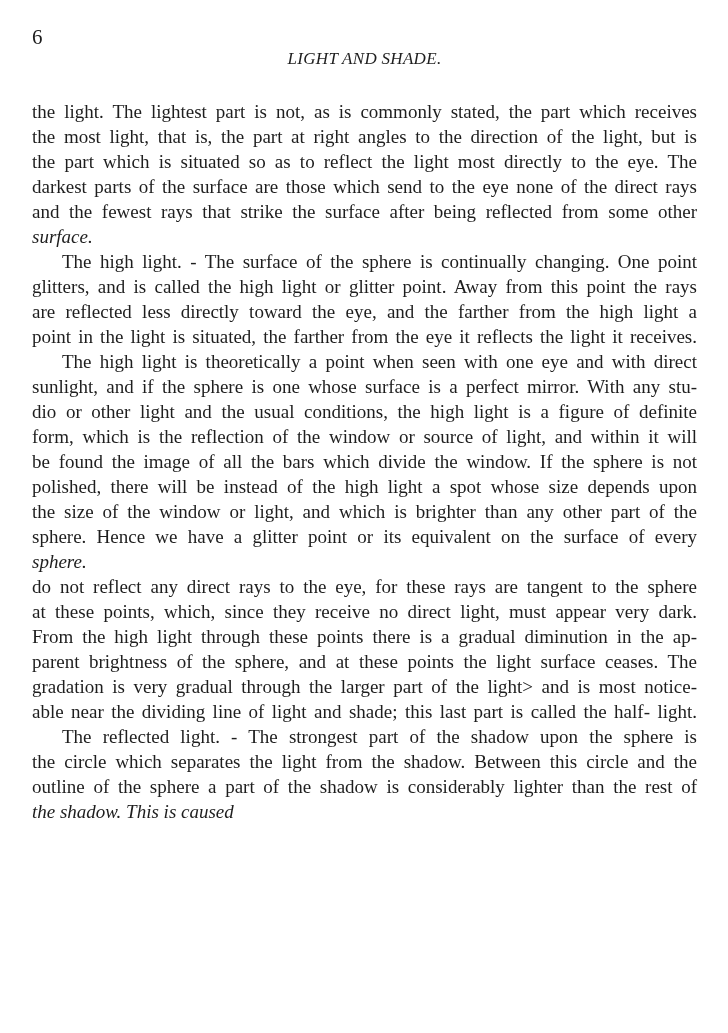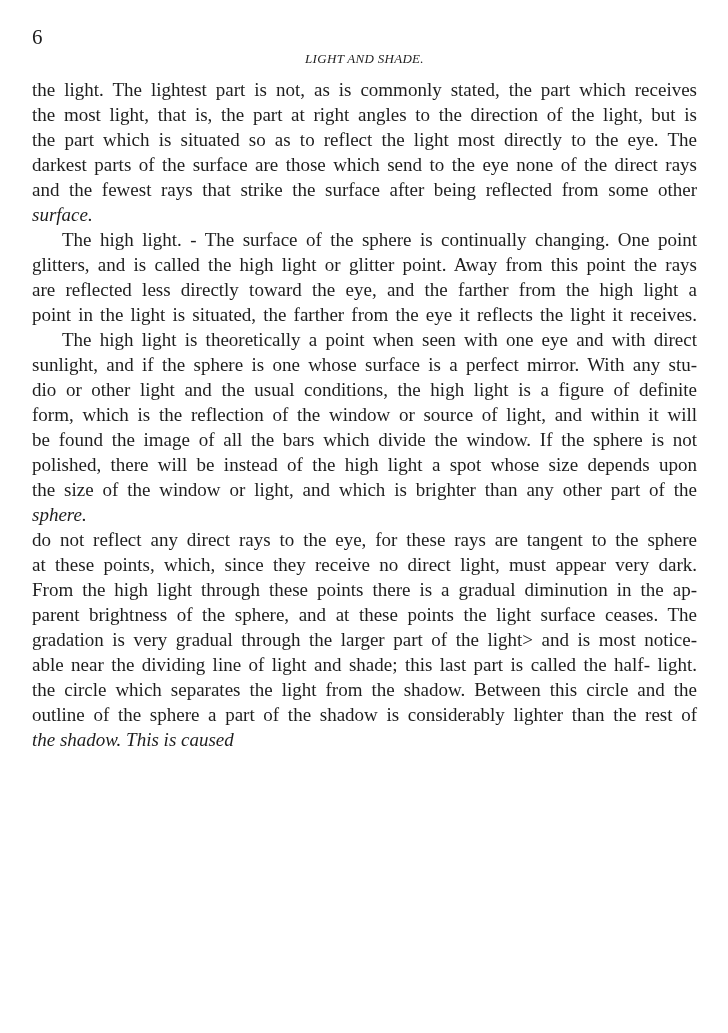--- a/index.html
+++ b/index.html
@@ -19,27 +19,27 @@
     overflow: hidden;
   }
   .page-number {
     font-size: 21px;
     line-height: 23px;
     text-align: left;
   }
   .running-title {
     text-align: center;
     font-style: italic;
-    font-size: 13px;
+    font-size: 17px;
     line-height: 18px;
     margin-top: 1px;
     letter-spacing: 0.3px;
   }
   .body-text {
-    margin-top: 9px;
+    margin-top: 31px;
     font-size: 19px;
     line-height: 25px;
   }
   .para { margin: 0; }
   .line {
     text-align: justify;
     text-align-last: justify;
     white-space: normal;
   }
   .line.end {
@@ -79,32 +79,34 @@
     </div>
 
     <div class="para">
       <div class="line indent">The high light is theoretically a point when seen with one eye and with direct</div>
       <div class="line">sunlight, and if the sphere is one whose surface is a perfect mirror. With any stu-</div>
       <div class="line">dio or other light and the usual conditions, the high light is a figure of definite</div>
       <div class="line">form, which is the reflection of the window or source of light, and within it will</div>
       <div class="line">be found the image of all the bars which divide the window. If the sphere is not</div>
       <div class="line">polished, there will be instead of the high light a spot whose size depends upon</div>
       <div class="line">the size of the window or light, and which is brighter than any other part of the</div>
+      <div class="line">sphere. Hence we have a glitter point or its equivalent on the surface of every</div>
       <div class="line end">sphere.</div>
     </div>
 
     <div class="para">
       <div class="line">do not reflect any direct rays to the eye, for these rays are tangent to the sphere</div>
       <div class="line">at these points, which, since they receive no direct light, must appear very dark.</div>
       <div class="line">From the high light through these points there is a gradual diminution in the ap-</div>
       <div class="line">parent brightness of the sphere, and at these points the light surface ceases. The</div>
       <div class="line">gradation is very gradual through the larger part of the light&gt; and is most notice-</div>
       <div class="line">able near the dividing line of light and shade; this last part is called the half- light.</div>
     </div>
 
     <div class="para">
+      <div class="line indent"><span class="lead">The reflected light.</span><span> - The strongest part of the shadow upon the sphere is</span></div>
       <div class="line">the circle which separates the light from the shadow. Between this circle and the</div>
       <div class="line">outline of the sphere a part of the shadow is considerably lighter than the rest of</div>
       <div class="line end">the shadow. This is caused</div>
     </div>
 
   </div>
 </div>
 
 </body></html>

